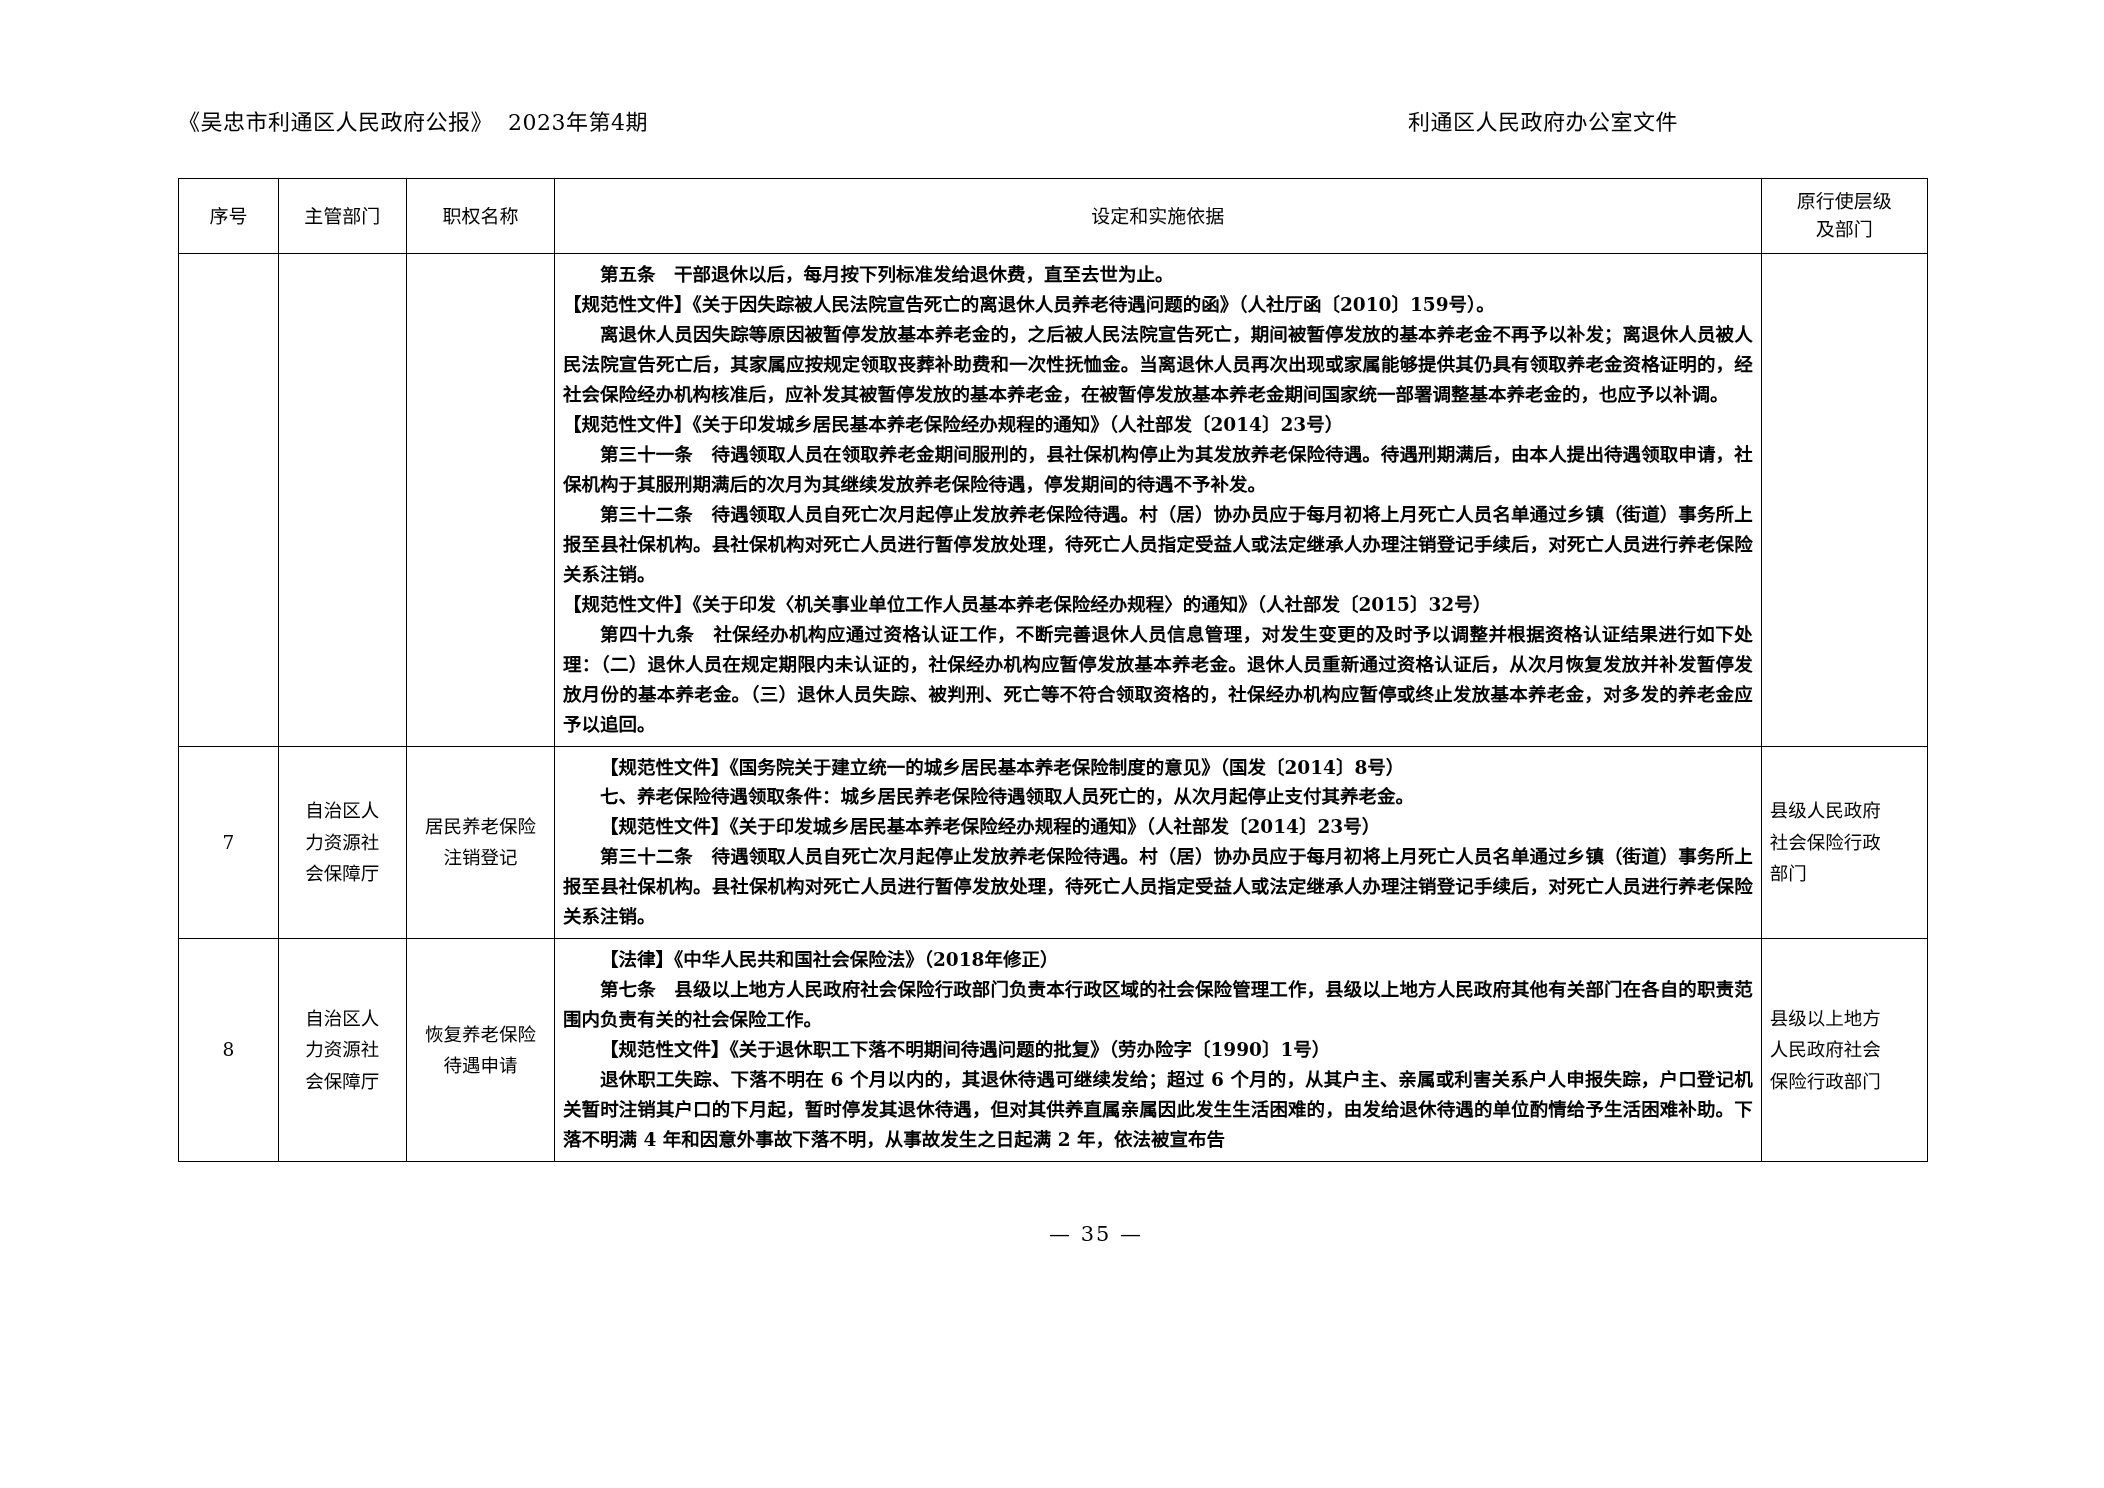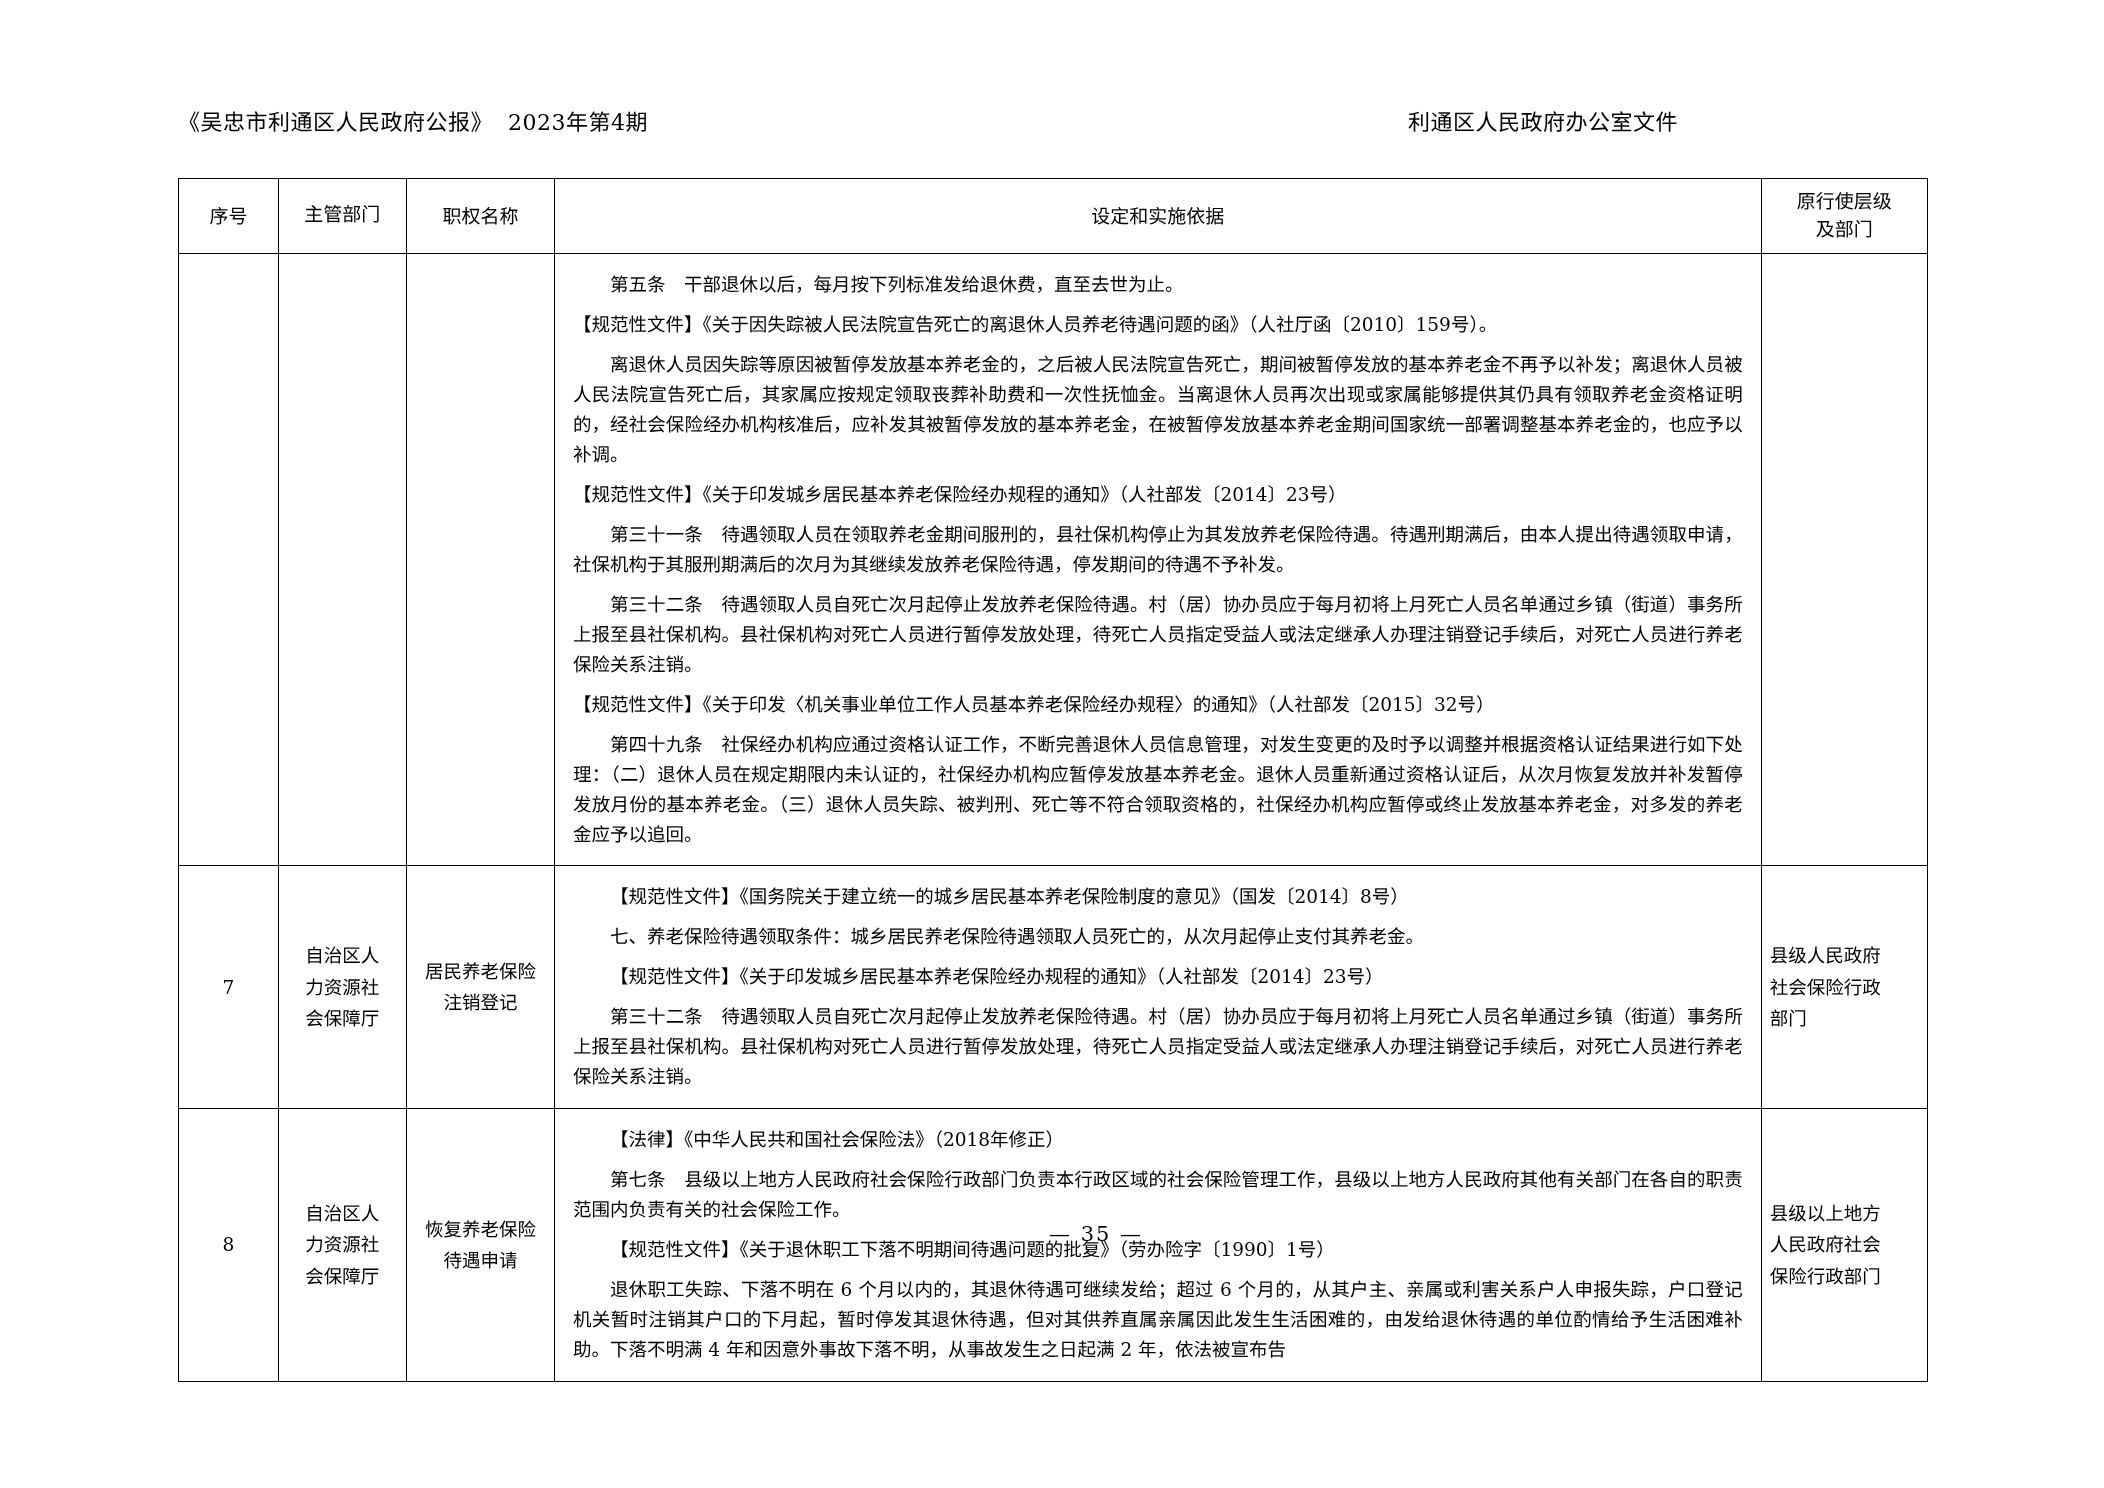--- a/index.html
+++ b/index.html
@@ -44,21 +44,21 @@
     font-size: 18.5px;
     line-height: 1.62;
   }
   table.doc-table td, table.doc-table th {
     border: 1px solid #000000;
     vertical-align: middle;
     padding: 6px 8px;
     font-weight: normal;
   }
   th.col-seq   { width: 82px; }
-  th.col-dept  { width: 110px; font-family: Liberation Mono, monospace; }
+  th.col-dept  { width: 110px; }
   th.col-power { width: 130px; }
   th.col-basis { width: 1180px; }
   th.col-level { width: 148px; }
 
   thead td, thead th {
     text-align: center;
     height: 62px;
     font-size: 19px;
   }
   .hdr-two-line {
@@ -77,24 +77,25 @@
     text-justify: inter-ideograph;
     padding: 10px 10px 12px 10px;
   }
   td.cell-level {
     vertical-align: middle;
     text-align: left;
     line-height: 1.7;
     padding-left: 10px;
   }
   .para {
-    margin: 10px;
+    margin: 0;
     text-indent: 2em;
     text-align: justify;
     text-justify: inter-ideograph;
+    font-weight: bold;
   }
   .para.noindent {
     text-indent: 0;
   }
   .footer {
     position: absolute;
     top: 1222px;
     left: 0;
     width: 2104px;
     text-align: center;

